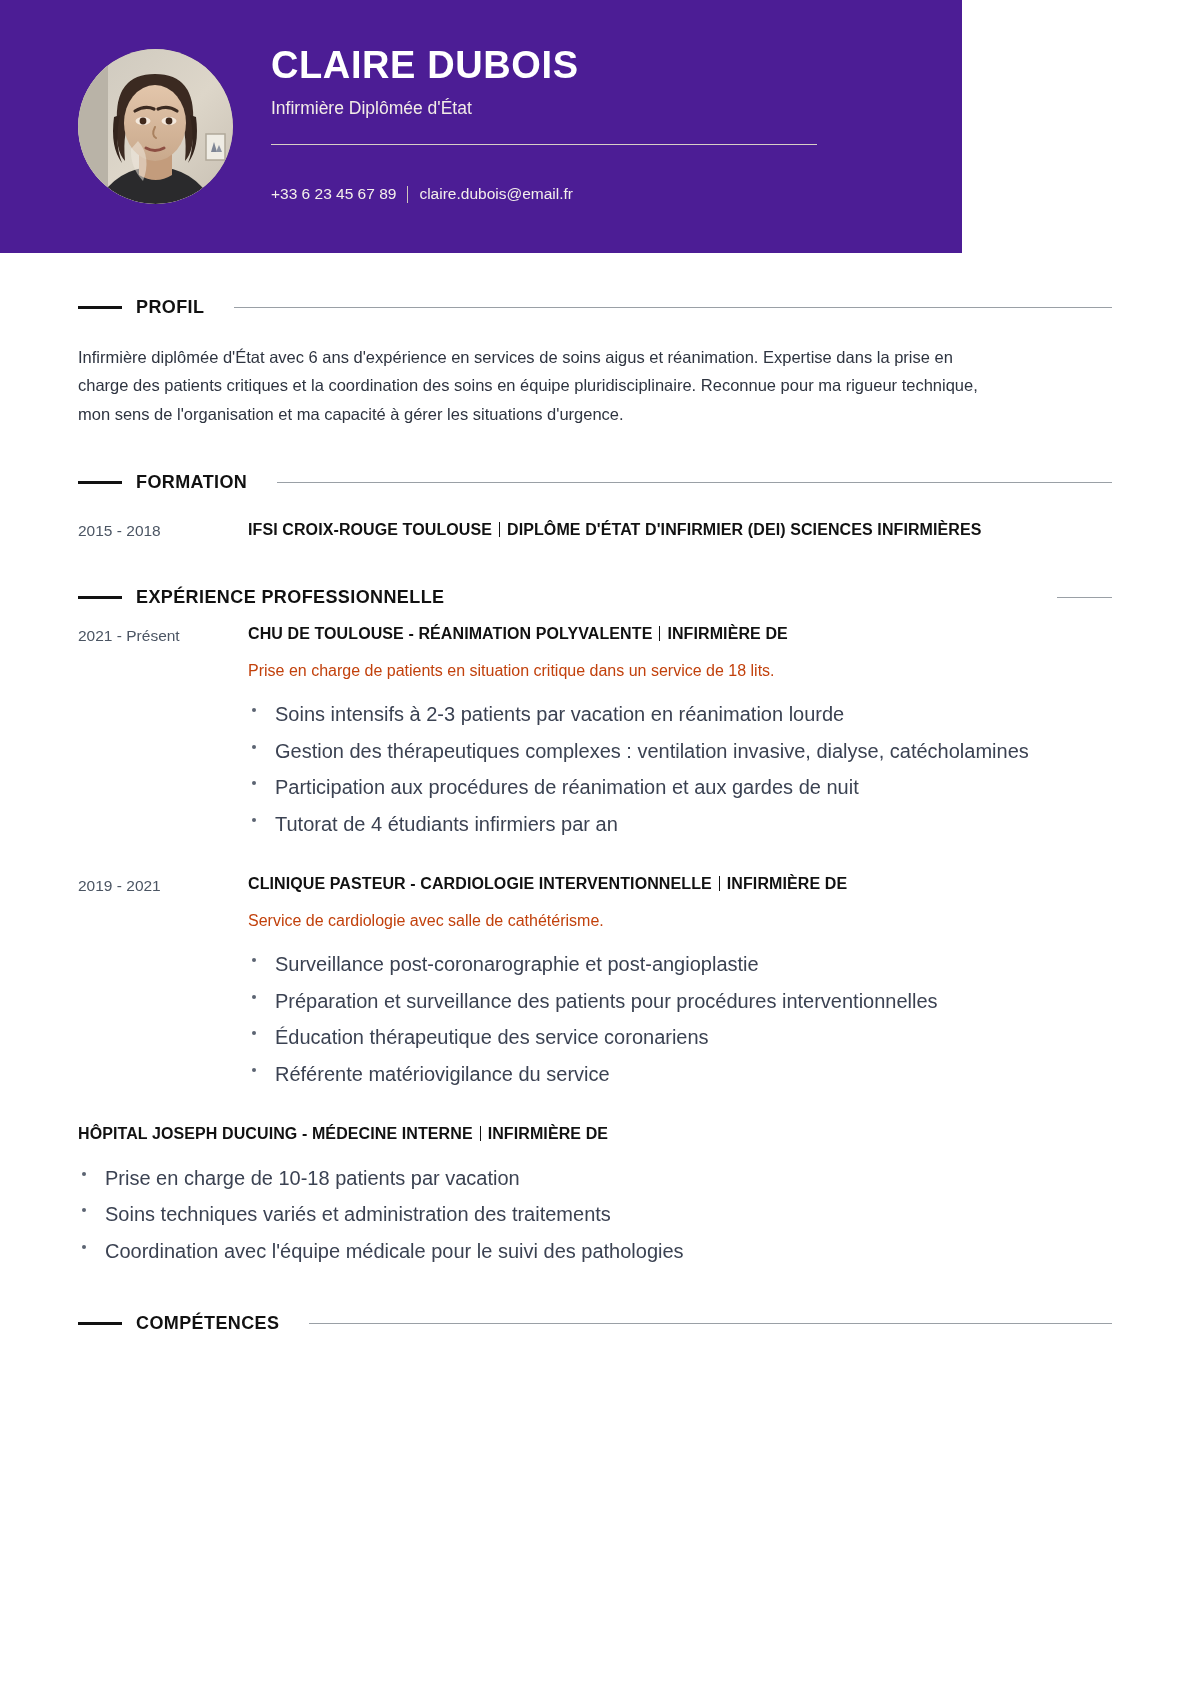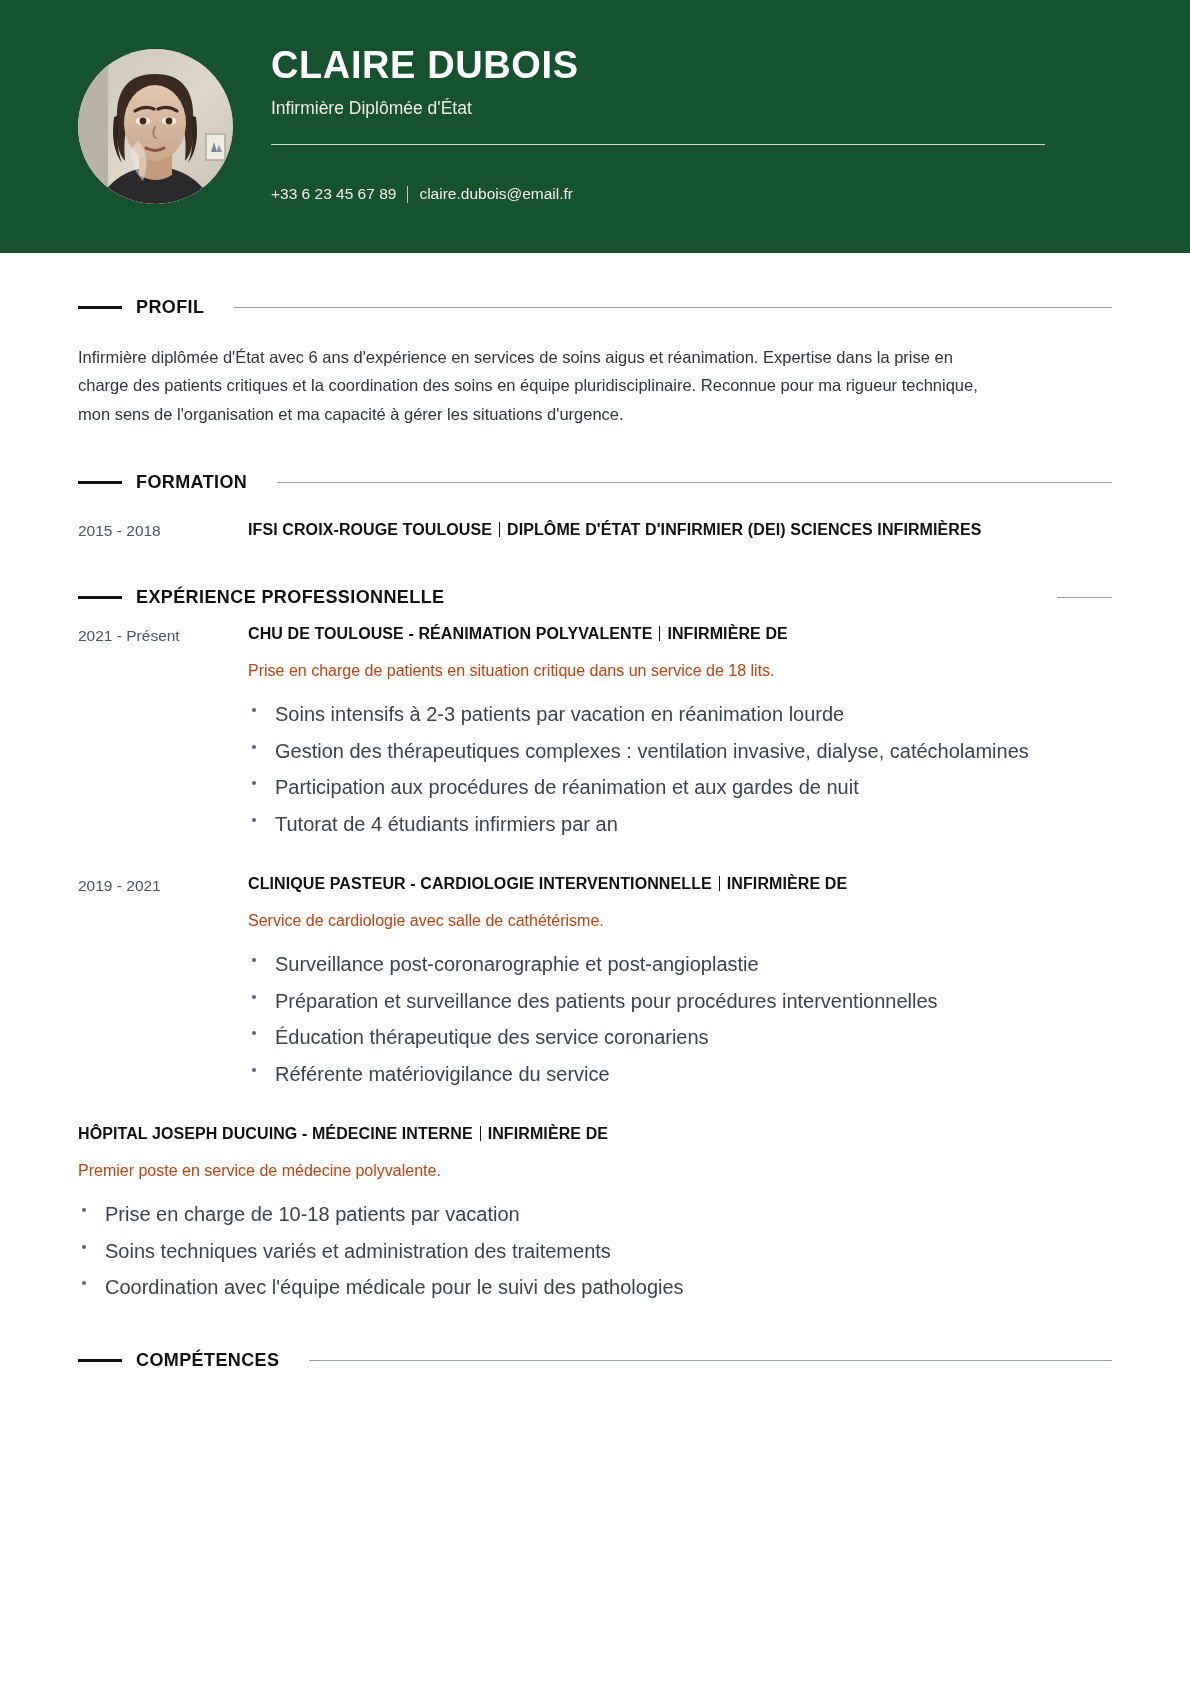--- a/index.html
+++ b/index.html
@@ -11,23 +11,23 @@
     font-family:"Liberation Sans", sans-serif;
     color:#2e3440;
     width:1190px;
     min-height:1684px;
     position:relative;
     overflow:hidden;
   }
 
   
   .header {
-    background:#14532d;
+    background:#4c1d95;
     height:253px;
-    width:1190px;
+    width:962px;
     display:flex;
     align-items:center;
     padding-left:78px;
     position:relative;
   }
   .avatar {
     width:155px;
     height:155px;
     border-radius:50%;
     flex:0 0 155px;
@@ -313,21 +313,20 @@
           <li>Préparation et surveillance des patients pour procédures interventionnelles</li>
           <li>Éducation thérapeutique des service coronariens</li>
           <li>Référente matériovigilance du service</li>
         </ul>
       </div>
     </div>
 
     <div class="entry">
       <div class="entry-body">
         <div class="entry-title"><span>HÔPITAL JOSEPH DUCUING - MÉDECINE INTERNE</span><span class="bar"></span><span>INFIRMIÈRE DE</span></div>
-        <div class="entry-desc">Premier poste en service de médecine polyvalente.</div>
         <ul class="bullets">
           <li>Prise en charge de 10-18 patients par vacation</li>
           <li>Soins techniques variés et administration des traitements</li>
           <li>Coordination avec l'équipe médicale pour le suivi des pathologies</li>
         </ul>
       </div>
     </div>
 
   </div>
 

